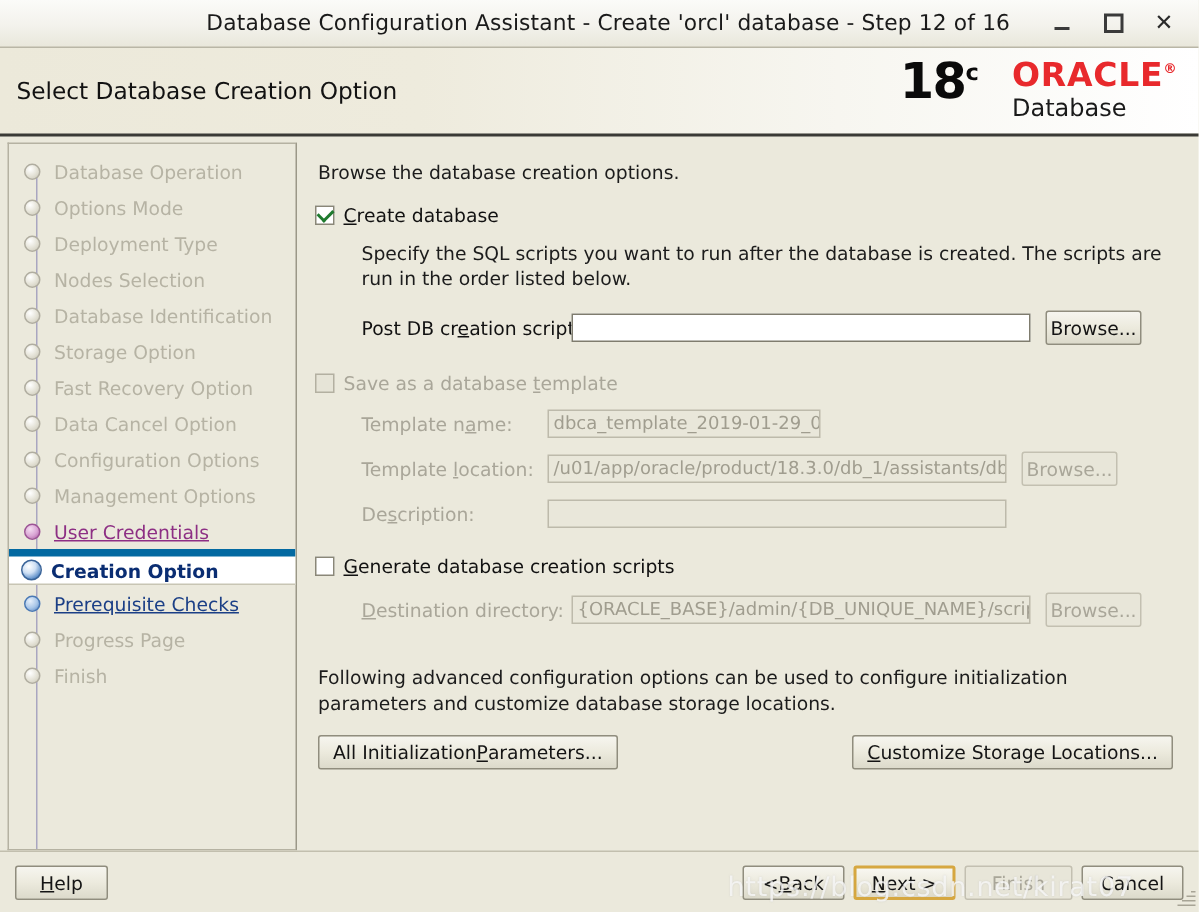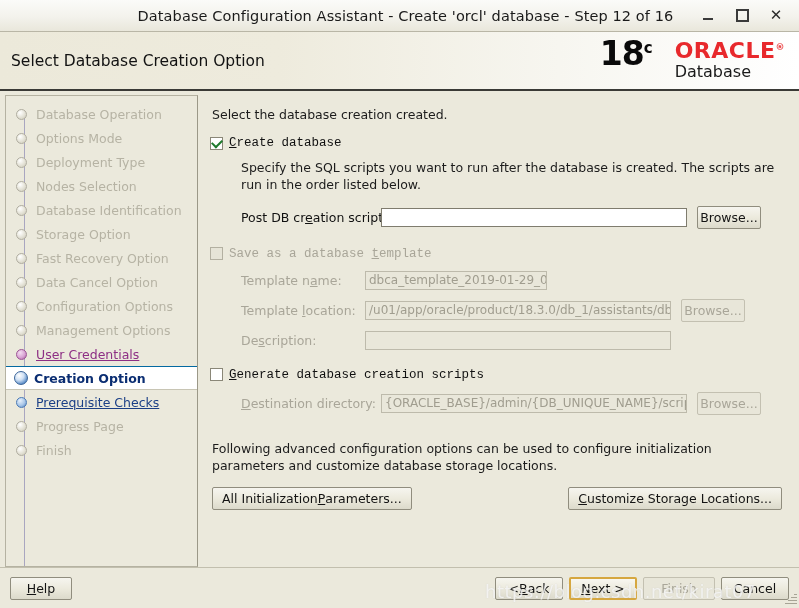--- a/index.html
+++ b/index.html
@@ -127,21 +127,21 @@
   }
   .nav-item {
     height: 24px;
     display: flex; align-items: center;
     position: relative;
     padding-left: 10px;
     box-sizing: border-box;
   }
   .nav-item.current {
     background: #ffffff;
-    border-top: 1px solid #0369a1;
+    border-top: 5px solid #0369a1;
     border-bottom: 1px solid #c8c5b4;
   }
   .bullet {
     width: 11px; height: 11px;
     border-radius: 50%;
     flex: 0 0 auto;
     margin-right: 9px;
     position: relative; z-index: 2;
     background: radial-gradient(circle at 35% 30%, #ffffff 0%, #e4e2d6 55%, #c9c6b6 100%);
     border: 1px solid #b0ada0;
@@ -190,21 +190,21 @@
   .cb.checked::after {
     content: "";
     width: 8px; height: 5px;
     border-left: 2px solid #1f7a2e;
     border-bottom: 2px solid #1f7a2e;
     transform: rotate(-45deg);
     margin-bottom: 2px;
   }
   .cb.disabled { border-color: #b3b0a1; background: #e6e4d7; }
 
-  .cb-label { font-size: 12.5px; color: #111111; font-family: Liberation Mono, monospace; }
+  .cb-label { font-size: 12.5px; color: #111111; }
   .cb-label.disabled { color: #a9a699; }
   .u { text-decoration: underline; }
 
   .helptext {
     font-size: 12.5px; color: #1c1c1c;
     margin: 10px 0 0 31px;
     line-height: 1.35;
     max-width: 552px;
   }
 
@@ -395,21 +395,21 @@
           </div>
           <div class="nav-item">
             <span class="bullet pending"></span>
             <span class="nav-label pending">Finish</span>
           </div>
         </div>
     </div>
 
     <div class="main">
 
-      <div class="intro">Select the database creation created.</div>
+      <div class="intro">Browse the database creation options.</div>
 
       <div class="row">
         <span class="cb checked"></span>
         <span class="cb-label"><span class="u">C</span><span>reate database</span></span>
       </div>
 
       <div class="helptext">Specify the SQL scripts you want to run after the database is created. The scripts are run in the order listed below.</div>
 
       <div class="field-row">
         <span class="field-label" style="width:140px">Post DB cr<span class="u">e</span>ation scripts:</span>

